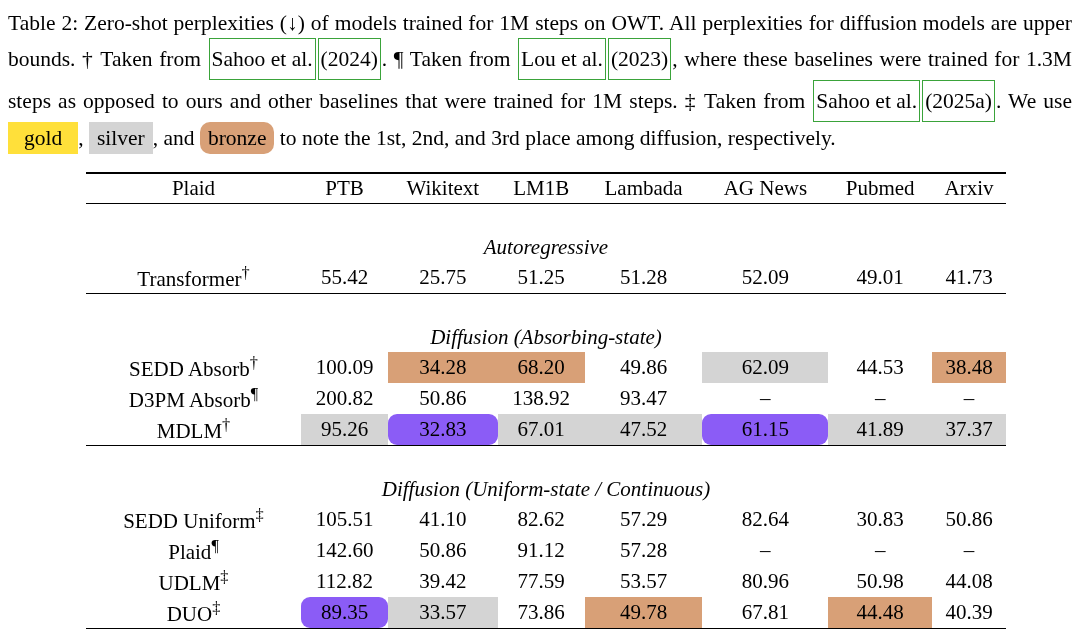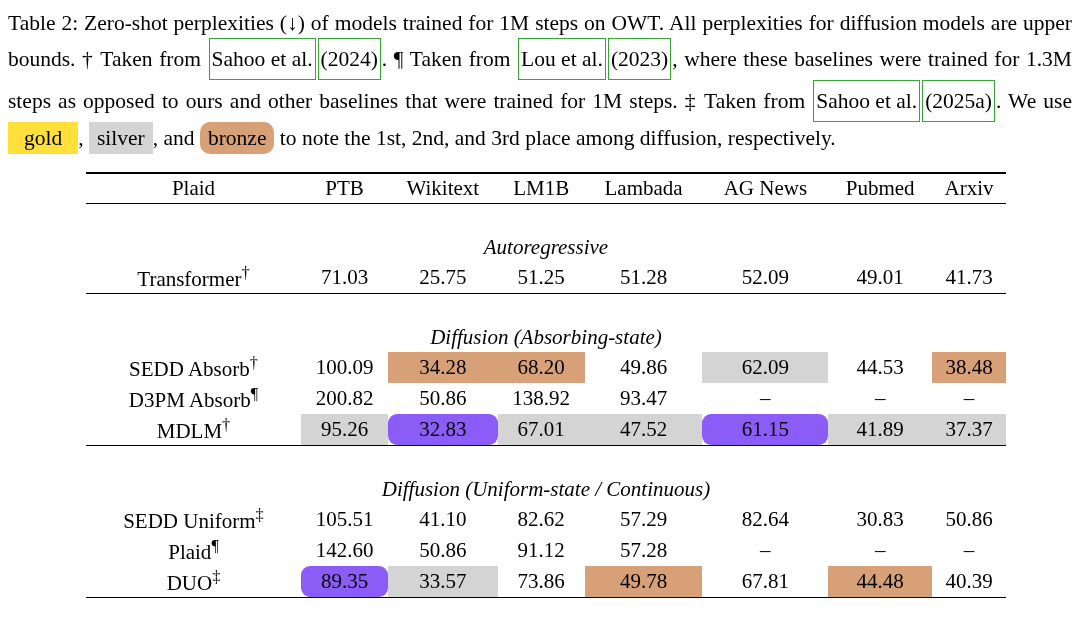--- a/index.html
+++ b/index.html
@@ -140,21 +140,21 @@
             <td class="spacer"></td>
             <td class="spacer"></td>
             <td class="spacer"></td>
           </tr>
           <tr>
             <td class="group-label" colspan="8">Autoregressive</td>
           </tr>
           <tr>
             <td class="col-model">Transformer<span class="sup">†</span></td>
             <td>
-              <span class="cellpad ">71.03</span>
+              <span class="cellpad ">55.42</span>
             </td>
             <td>
               <span class="cellpad ">25.75</span>
             </td>
             <td>
               <span class="cellpad ">51.25</span>
             </td>
             <td>
               <span class="cellpad ">51.28</span>
             </td>
@@ -305,20 +305,44 @@
               <span class="cellpad ">57.28</span>
             </td>
             <td>
               <span class="cellpad ">–</span>
             </td>
             <td>
               <span class="cellpad ">–</span>
             </td>
             <td>
               <span class="cellpad ">–</span>
+            </td>
+          </tr>
+          <tr>
+            <td class="col-model">UDLM<span class="sup">‡</span></td>
+            <td>
+              <span class="cellpad ">112.82</span>
+            </td>
+            <td>
+              <span class="cellpad ">39.42</span>
+            </td>
+            <td>
+              <span class="cellpad ">77.59</span>
+            </td>
+            <td>
+              <span class="cellpad ">53.57</span>
+            </td>
+            <td>
+              <span class="cellpad ">80.96</span>
+            </td>
+            <td>
+              <span class="cellpad ">50.98</span>
+            </td>
+            <td>
+              <span class="cellpad ">44.08</span>
             </td>
           </tr>
           <tr>
             <td class="col-model">DUO<span class="sup">‡</span></td>
             <td>
               <span class="cellpad cell-gold">89.35</span>
             </td>
             <td>
               <span class="cellpad cell-silver">33.57</span>
             </td>

